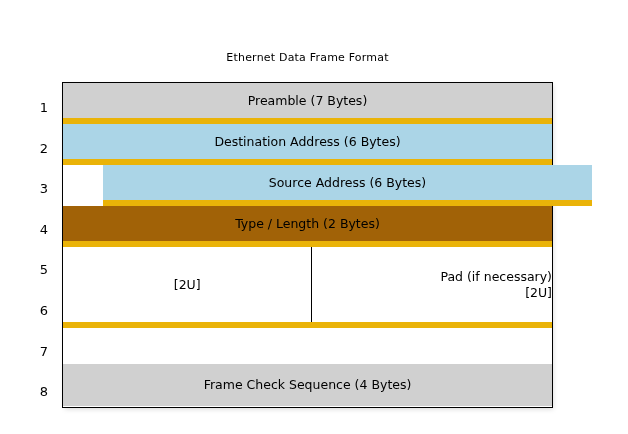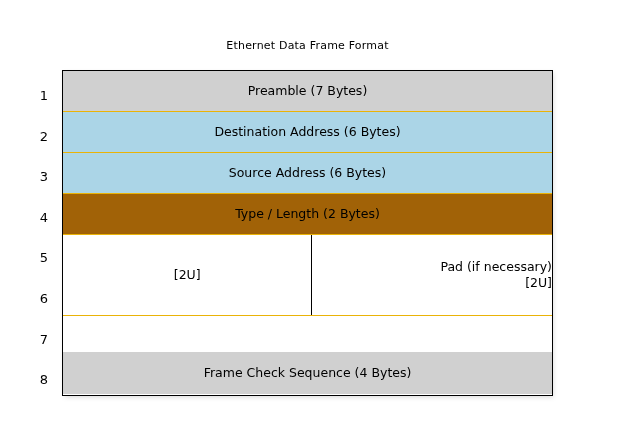--- a/index.html
+++ b/index.html
@@ -13,21 +13,21 @@
     height: 434px;
     overflow: hidden;
     font-family: "DejaVu Sans", sans-serif;
     color: #000000;
     position: relative;
   }
 
   #stage {
     position: absolute;
     left: 0;
-    top: 0;
+    top: 12px;
     width: 628px;
     height: 308px;
   }
 
   
   .title-block {
     position: absolute;
     left: 62px;
     top: 39px;
     width: 491px;
@@ -84,21 +84,21 @@
     width: 491px;
     height: 326px;
     border: 1px solid #000000;
     box-sizing: border-box;
     background: #ffffff;
   }
 
   .frame-row {
     position: relative;
     box-sizing: border-box;
-    border-bottom: 1px solid #eab308;
+    border-bottom: 6px solid #eab308;
     display: flex;
     width: 100%;
   }
   .frame-row.last {
     border-bottom: none;
     margin-top: 36px;
   }
 
   .cell {
     box-sizing: border-box;
@@ -152,21 +152,21 @@
       <div class="frame-row" style="height: 41px;">
         <div class="cell fill-gray" style="width: 100%; height: 100%;">
           <span>Preamble (7 Bytes)</span>
         </div>
       </div>
       <div class="frame-row" style="height: 41px;">
         <div class="cell fill-blue" style="width: 100%; height: 100%;">
           <span>Destination Address (6 Bytes)</span>
         </div>
       </div>
-      <div class="frame-row" style="height: 41px;">
+      <div class="frame-row" style="height: 41px; margin-left: 40px;">
         <div class="cell fill-blue" style="width: 100%; height: 100%;">
           <span>Source Address (6 Bytes)</span>
         </div>
       </div>
       <div class="frame-row" style="height: 41px;">
         <div class="cell fill-yellow" style="width: 100%; height: 100%;">
           <span>Type / Length (2 Bytes)</span>
         </div>
       </div>
       <div class="frame-row" style="height: 81px;">

